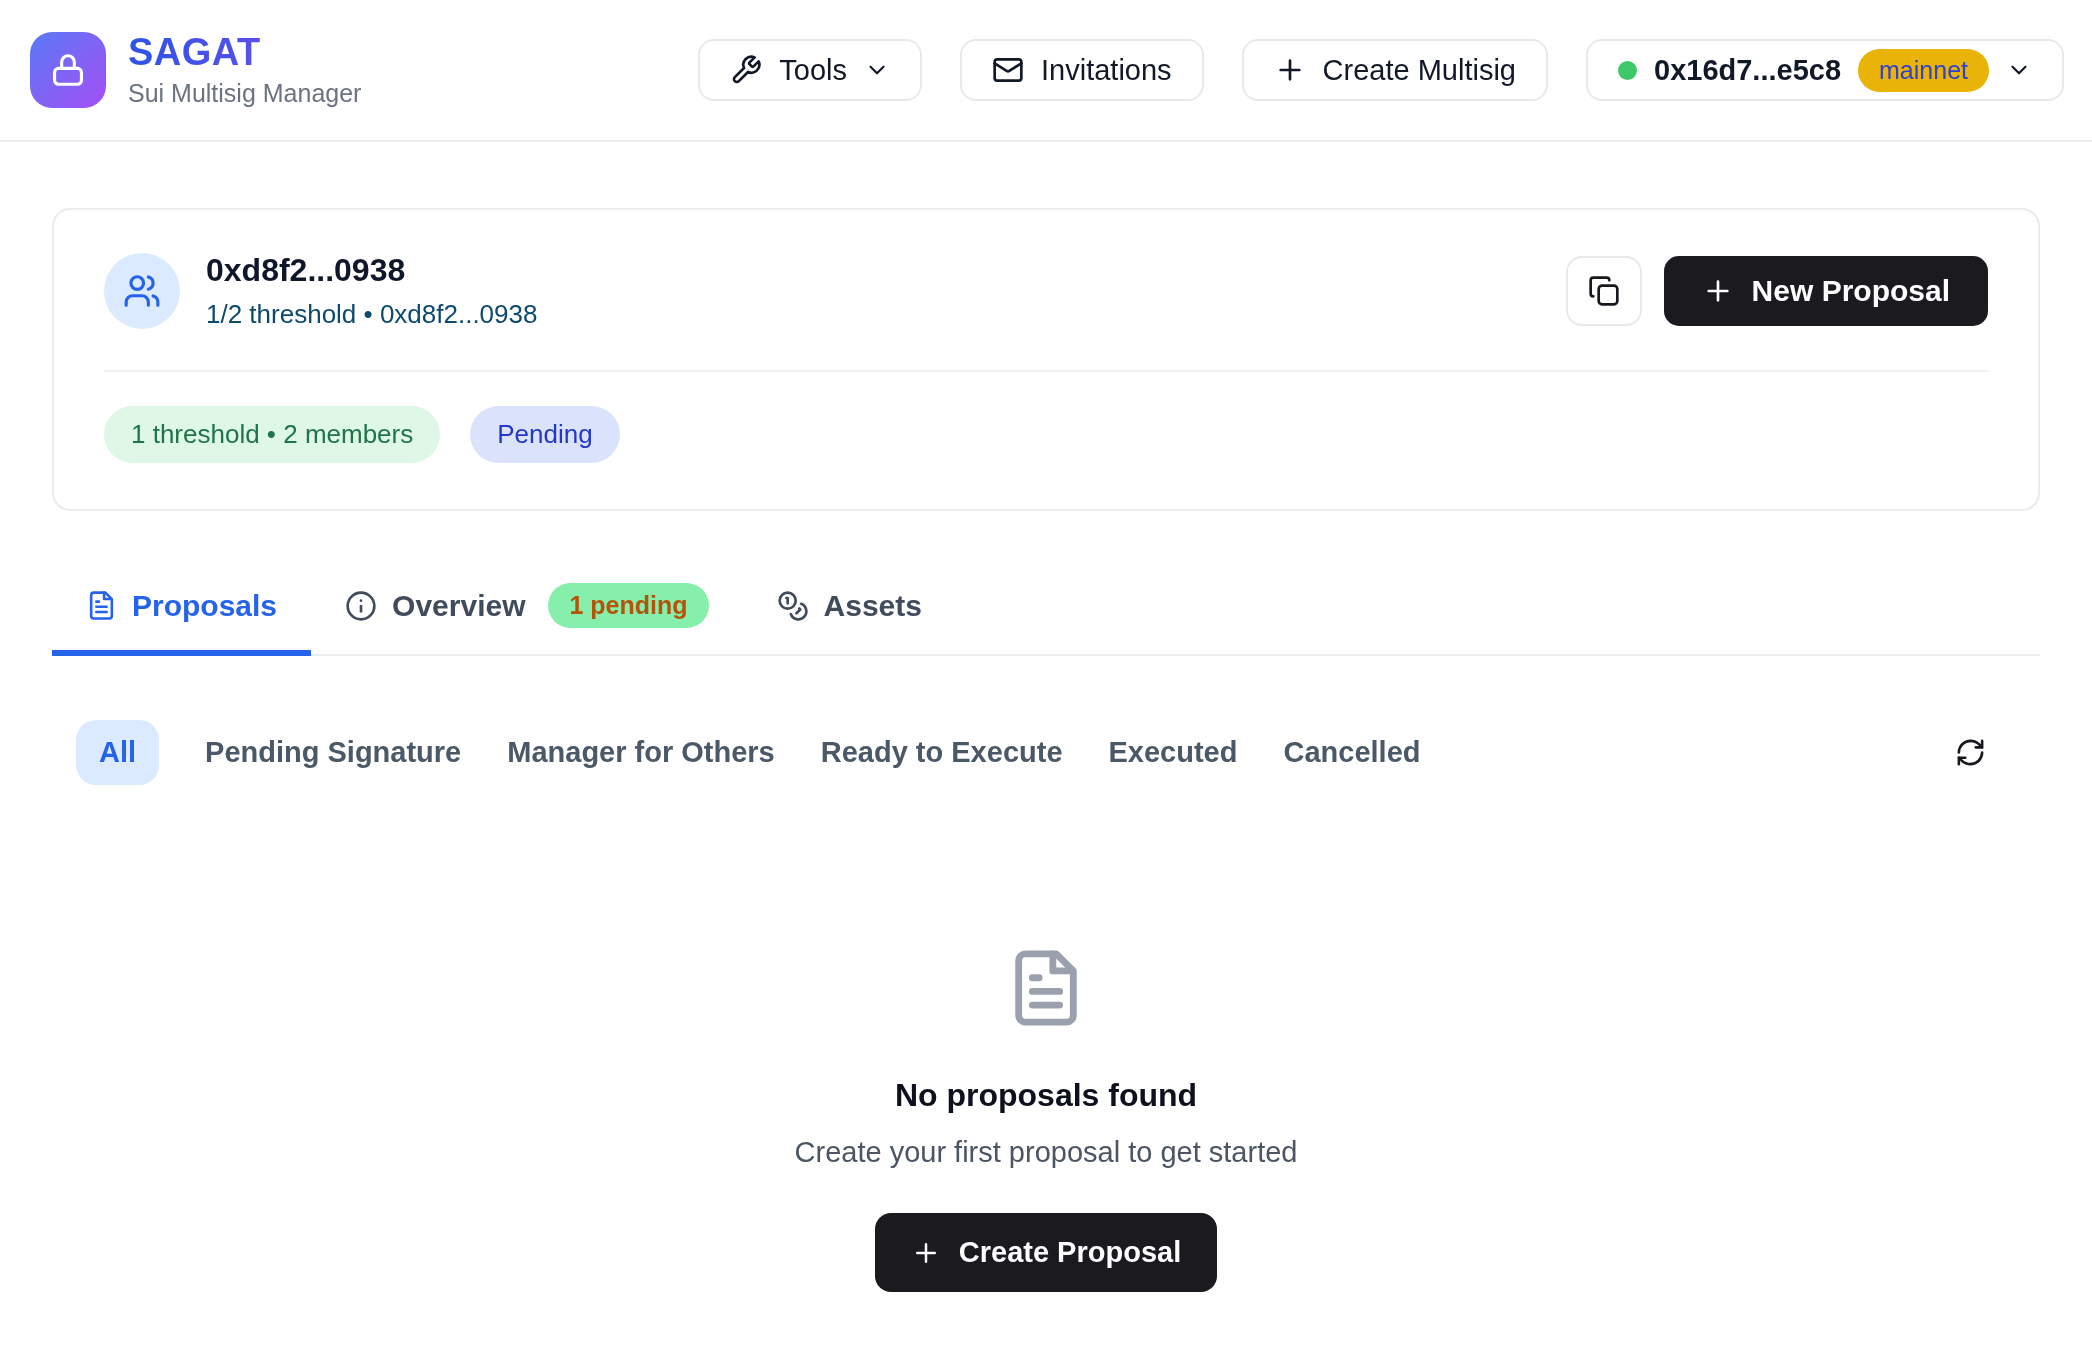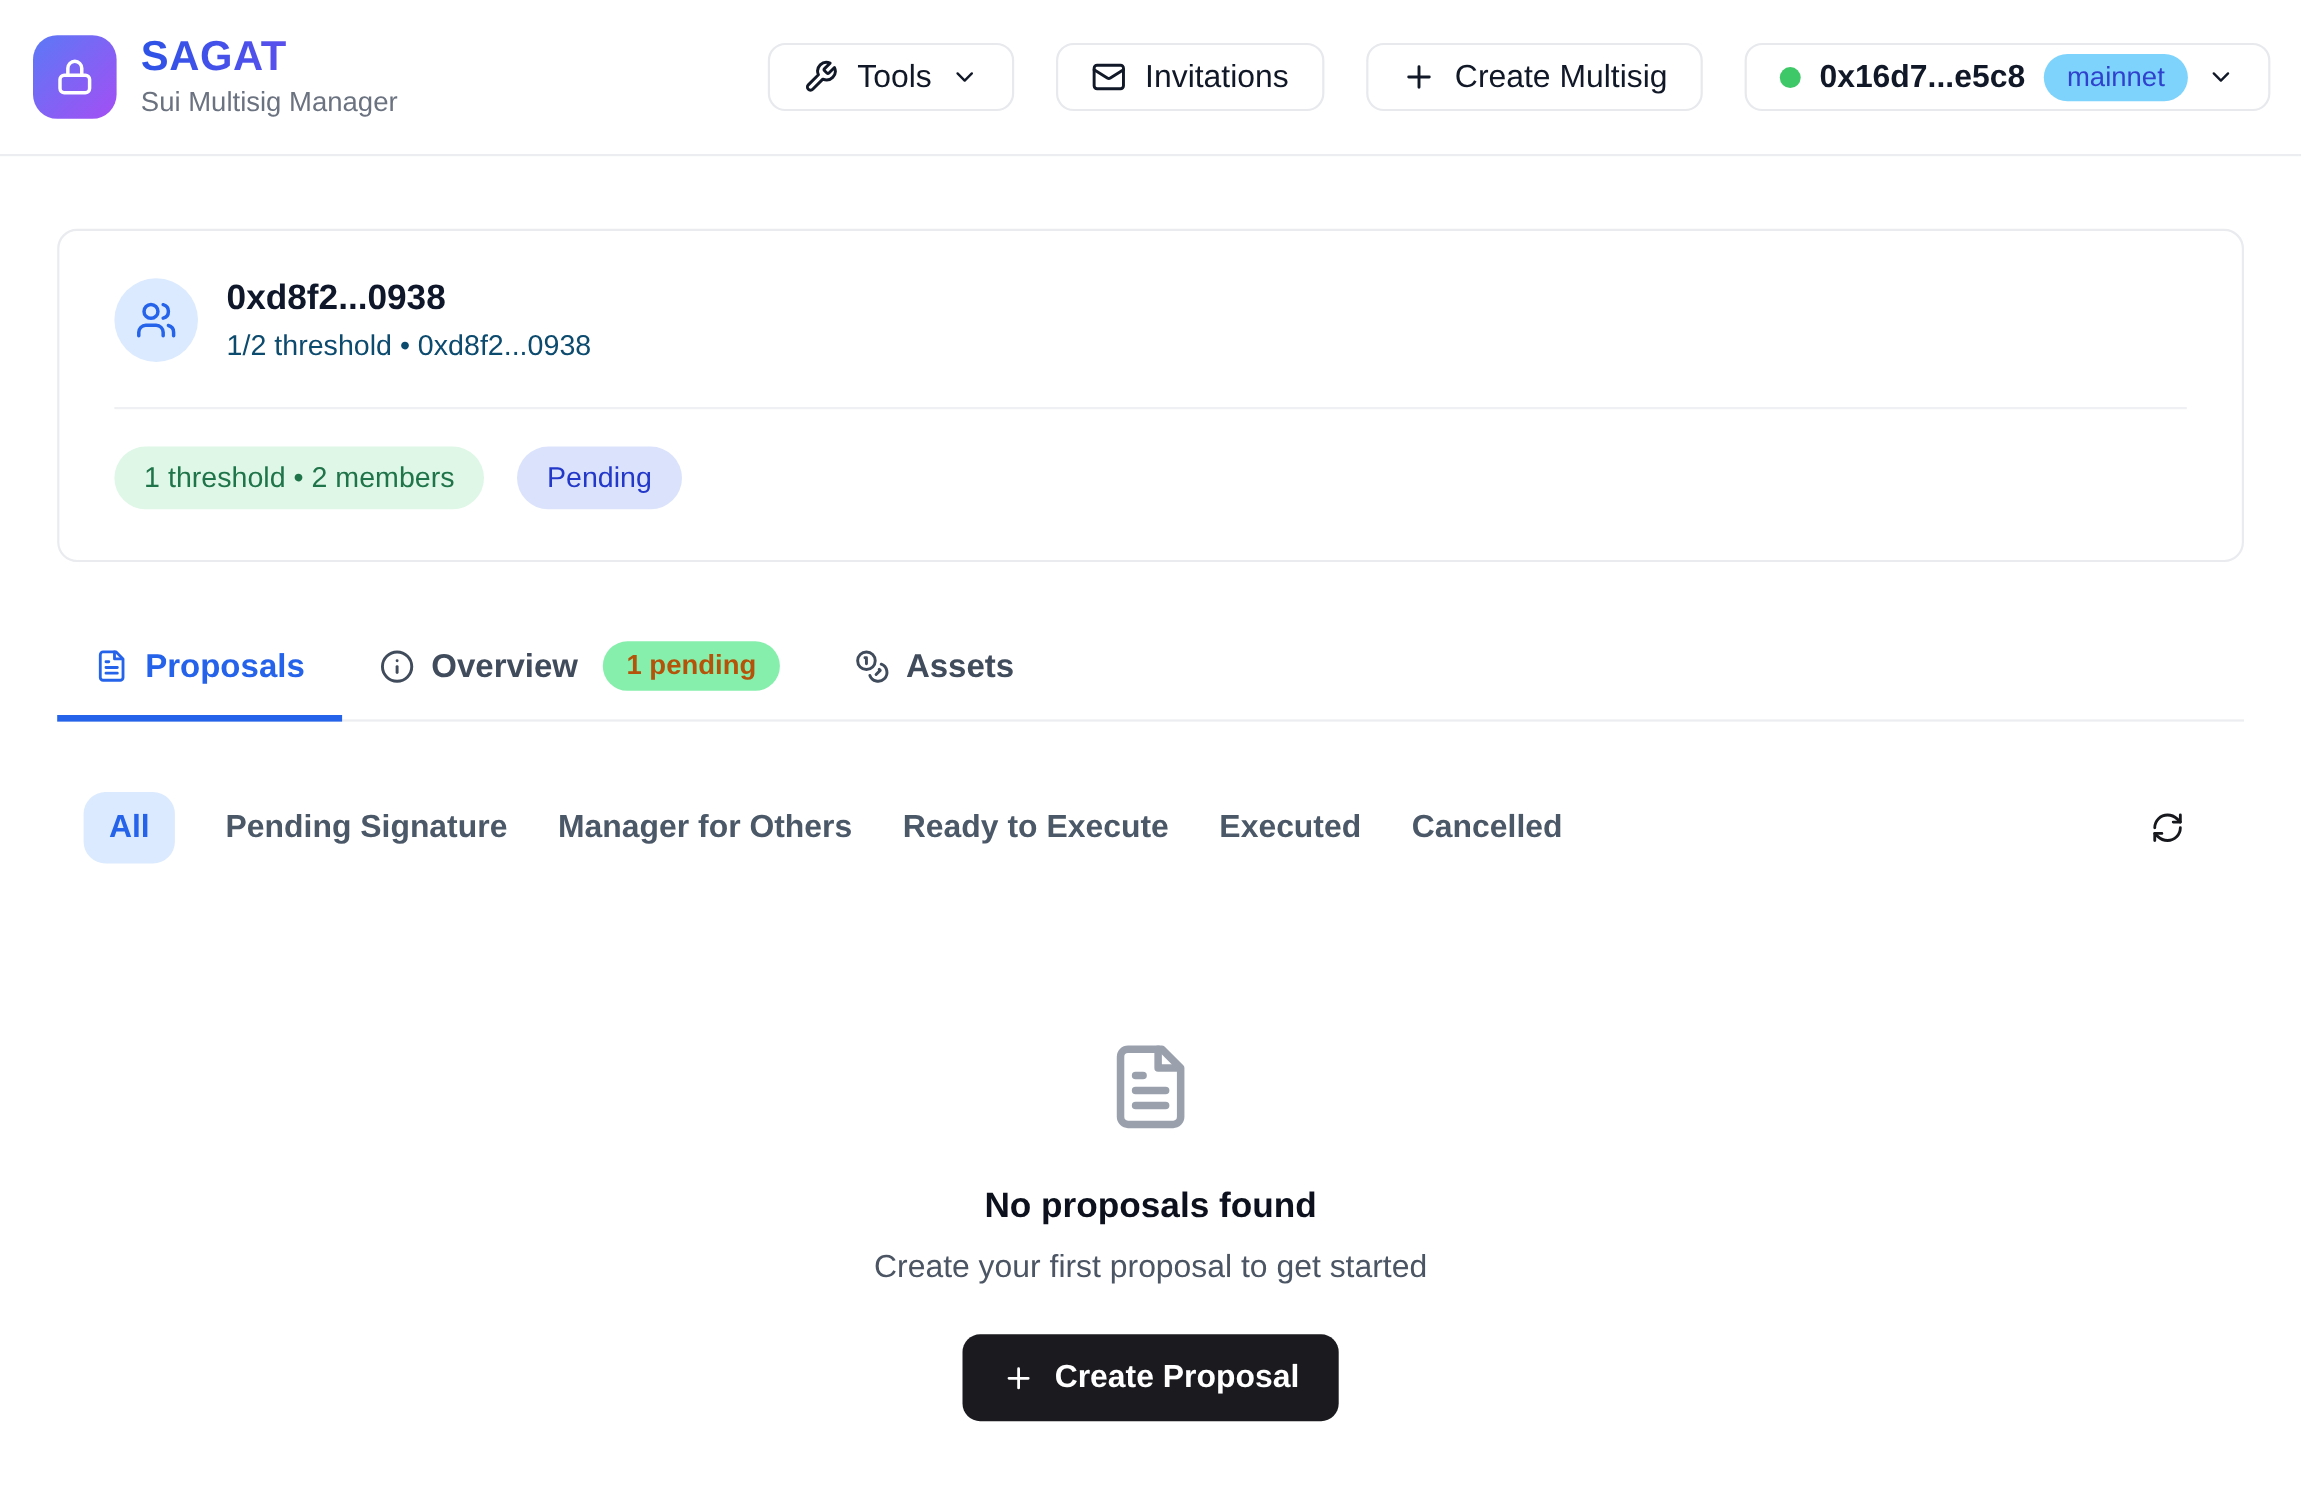--- a/index.html
+++ b/index.html
@@ -42,21 +42,21 @@
     display: inline-flex; align-items: center; gap: 17px;
     height: 62px; padding: 0 30px;
     background: #fff; border: 2px solid #e7e9ed; border-radius: 16px;
     font-family: inherit; font-size: 29px; font-weight: 500; color: #111827;
     cursor: pointer; white-space: nowrap;
   }
   .wallet-dot { width: 19px; height: 19px; border-radius: 50%; background: #3fc868; flex: 0 0 auto; }
   .wallet-address { font-weight: 600; }
   .net-badge {
     font-size: 25px; font-weight: 500; color: #2f41cd;
-    background: #7dd3fc; border-radius: 999px; padding: 7px 21px;
+    background: #eab308; border-radius: 999px; padding: 7px 21px;
   }
 
   
   .container { padding: 0 52px; }
 
   .multisig-card {
     margin-top: 66px;
     border: 2px solid #e9ebef; border-radius: 18px;
     padding: 42px 50px 46px 50px;
     background: #fff;
@@ -216,20 +216,38 @@
                 <path d="M16 3.13a4 4 0 0 1 0 7.75"></path>
             </svg>
           </span>
         </div>
         <div>
           <div class="card-title">0xd8f2...0938</div>
           <div class="card-subtitle">1/2 threshold • 0xd8f2...0938</div>
         </div>
       </div>
 
+      <div class="card-actions">
+        <button class="icon-btn">
+          <span>
+            <svg width="32" height="32" viewBox="0 0 24 24" fill="none" stroke="currentColor" stroke-width="2" stroke-linecap="round" stroke-linejoin="round">
+              <rect x="8" y="8" width="14" height="14" rx="2.5"></rect>
+                <path d="M4 16c-1.1 0-2-.9-2-2V4c0-1.1.9-2 2-2h10c1.1 0 2 .9 2 2"></path>
+            </svg>
+          </span>
+        </button>
+        <button class="btn-dark">
+          <span>
+            <svg width="32" height="32" viewBox="0 0 24 24" fill="none" stroke="currentColor" stroke-width="2" stroke-linecap="round" stroke-linejoin="round">
+                <path d="M5 12h14M12 5v14"></path>
+              </svg>
+          </span>
+          <span>New Proposal</span>
+        </button>
+      </div>
     </div>
 
     <div class="card-divider"></div>
 
     <div class="card-badges">
       <span class="badge badge-green">1 threshold • 2 members</span>
       <span class="badge badge-blue">Pending</span>
     </div>
   </section>
 

